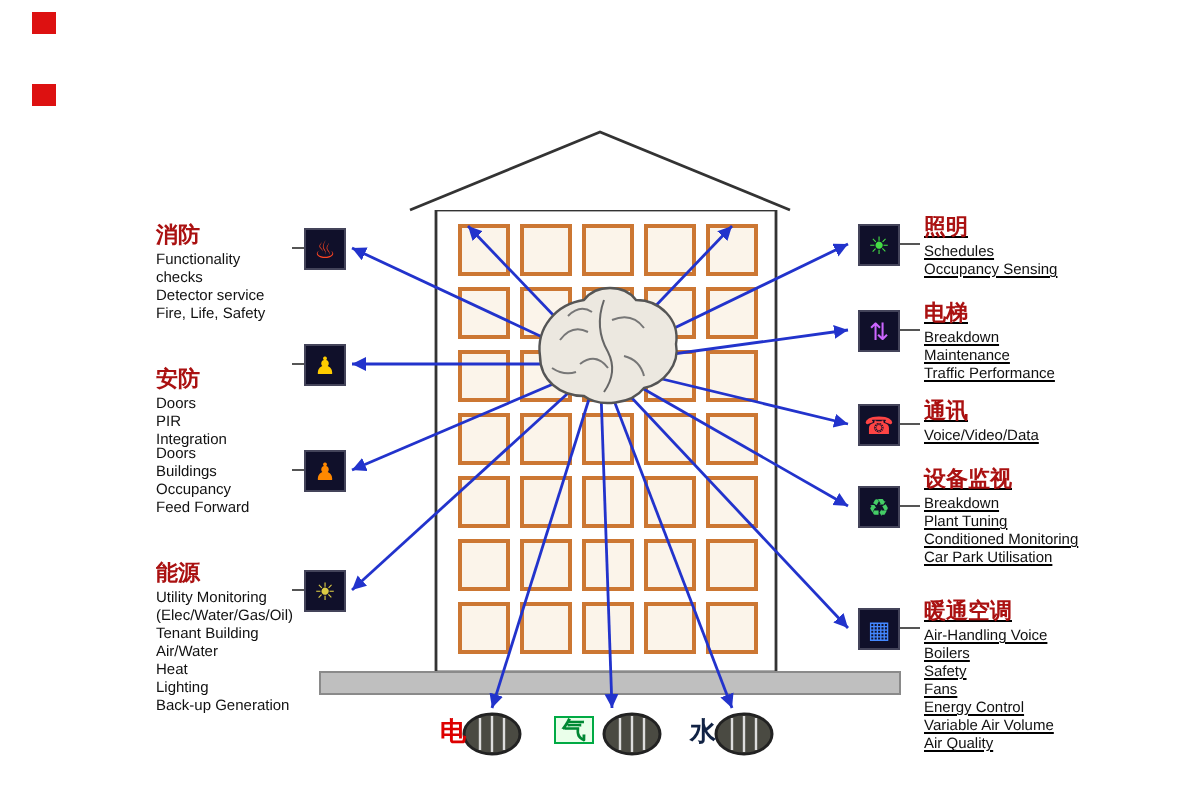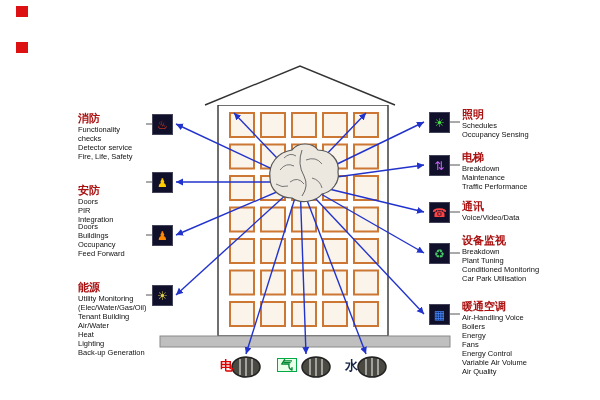--- a/index.html
+++ b/index.html
@@ -5,21 +5,21 @@
   html,body{margin:0;padding:0;background:#fff;width:600px;height:400px;overflow:hidden;
     font-family:"Liberation Sans", sans-serif;}
   .stage{position:relative;width:600px;height:400px;background:#fff;}
   .bullet{position:absolute;left:16px;width:12px;height:11px;}
   .b1{top:6px;} .b2{top:42px;}
   svg{position:absolute;left:0;top:0;}
   .arrow{stroke:var(--arrow);stroke-width:1.4;fill:none;marker-end:url(#arr);}
   .tie{stroke:#555;stroke-width:1;}
   .win{fill:#fbf4ea;stroke:var(--window);stroke-width:2;}
   .sys{position:absolute;width:84px;}
-  .sys-r{width:95px;}
+  .sys-r{width:95px;text-decoration:underline;}
   .sys-h{font-size:11px;font-weight:bold;color:var(--heading);line-height:13px;}
   .items .line{font-size:7.5px;color:#111;line-height:9px;white-space:nowrap;}
   .sysicon{position:absolute;width:19px;height:19px;background:#10102a;border:1px solid #44445a;
     display:flex;align-items:center;justify-content:center;font-size:12px;line-height:1;}
   .mlabel{position:absolute;font-weight:bold;font-size:13px;line-height:1;}
   .mbox{font-size:12px;background:#eaffea;border:1px solid #00aa44;padding:0 3px;}
 </style>
 </head>
 <body>
 
@@ -223,21 +223,21 @@
         <div class="line">Plant Tuning</div>
         <div class="line">Conditioned Monitoring</div>
         <div class="line">Car Park Utilisation</div>
       </div>
   </div>
   <div class="sys sys-r" style="left:462px;top:300px;">
     <div class="sys-h">暖通空调</div>
     <div class="items">
         <div class="line">Air-Handling Voice</div>
         <div class="line">Boilers</div>
-        <div class="line">Energy</div>
+        <div class="line">Safety</div>
         <div class="line">Fans</div>
         <div class="line">Energy Control</div>
         <div class="line">Variable Air Volume</div>
         <div class="line">Air Quality</div>
       </div>
   </div>
 
   <span class="mlabel" style="left: 220px; top: 359px; color: rgb(221, 0, 0);">电</span>
   <span class="mlabel mbox" style="left: 277px; top: 358px; color: rgb(0, 136, 51);">气</span>
   <span class="mlabel" style="left: 345px; top: 359px; color: rgb(17, 34, 68);">水</span>

